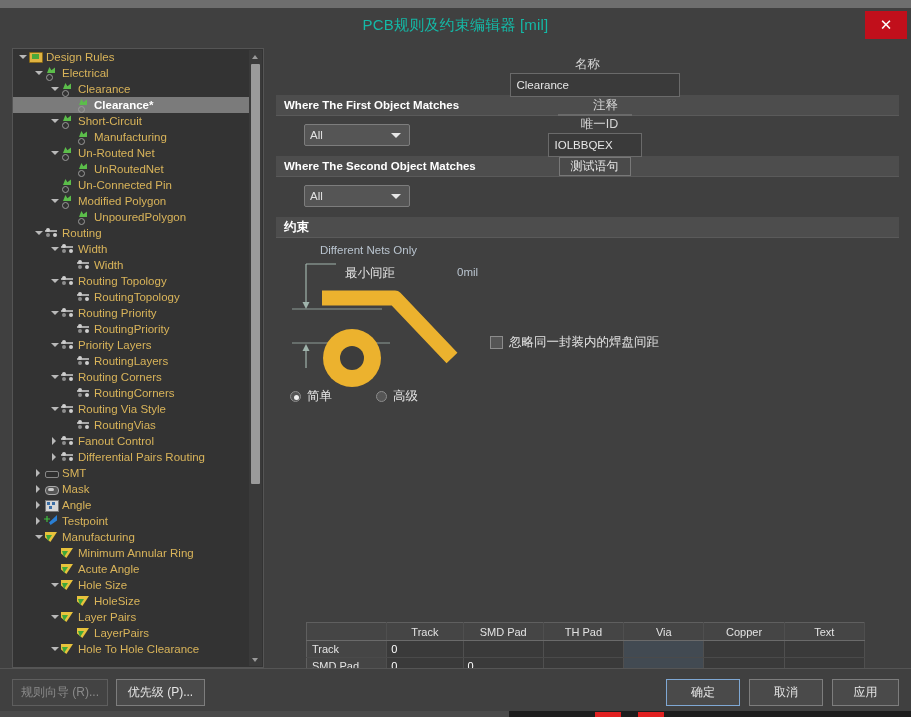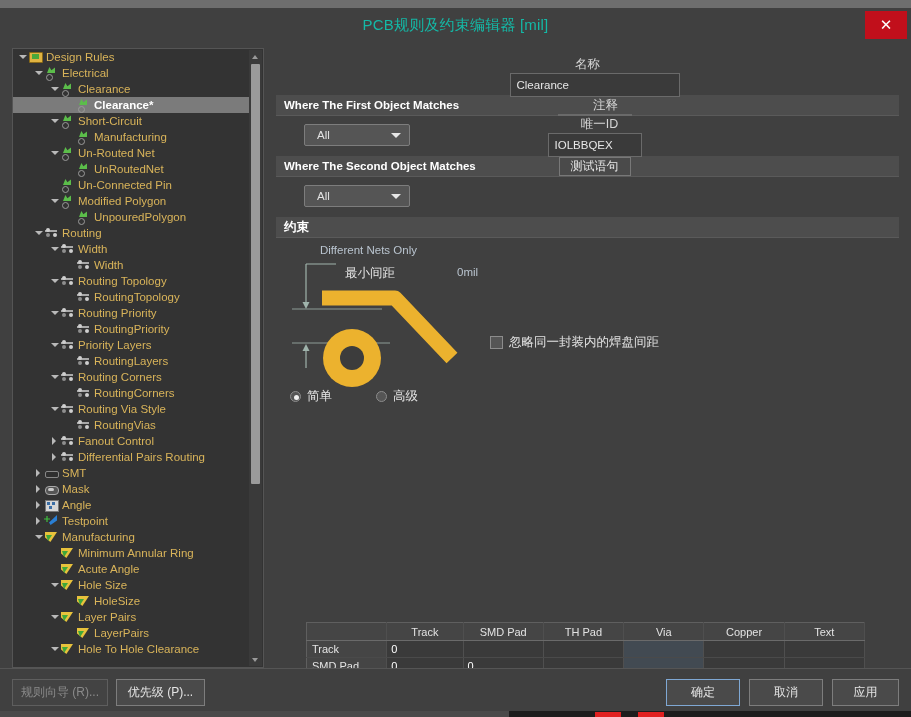--- a/index.html
+++ b/index.html
@@ -166,21 +166,21 @@
     color:#ffffff; font-size:11.5px; font-weight:bold; padding-left:8px;
     border-bottom:1px solid #5a5a5a;
   }
   .sec-header.cn { font-size:12.5px; }
 
   .combo {
     position:relative; width:106px; height:22px; background:#555555;
     border:1px solid #7d7d7d; border-radius:2px; cursor:pointer;
   }
   .combo-val {
-    position:absolute; left:12px; top:0; line-height:20px;
+    position:absolute; left:5px; top:0; line-height:20px;
     font-size:11.5px; color:#e2e2e2;
   }
   .combo-arrow {
     position:absolute; right:8px; top:8px;
     border-left:5px solid transparent; border-right:5px solid transparent;
     border-top:5px solid #e6e6e6;
   }
 
   
   .constraint-body { position:relative; height:200px; }

